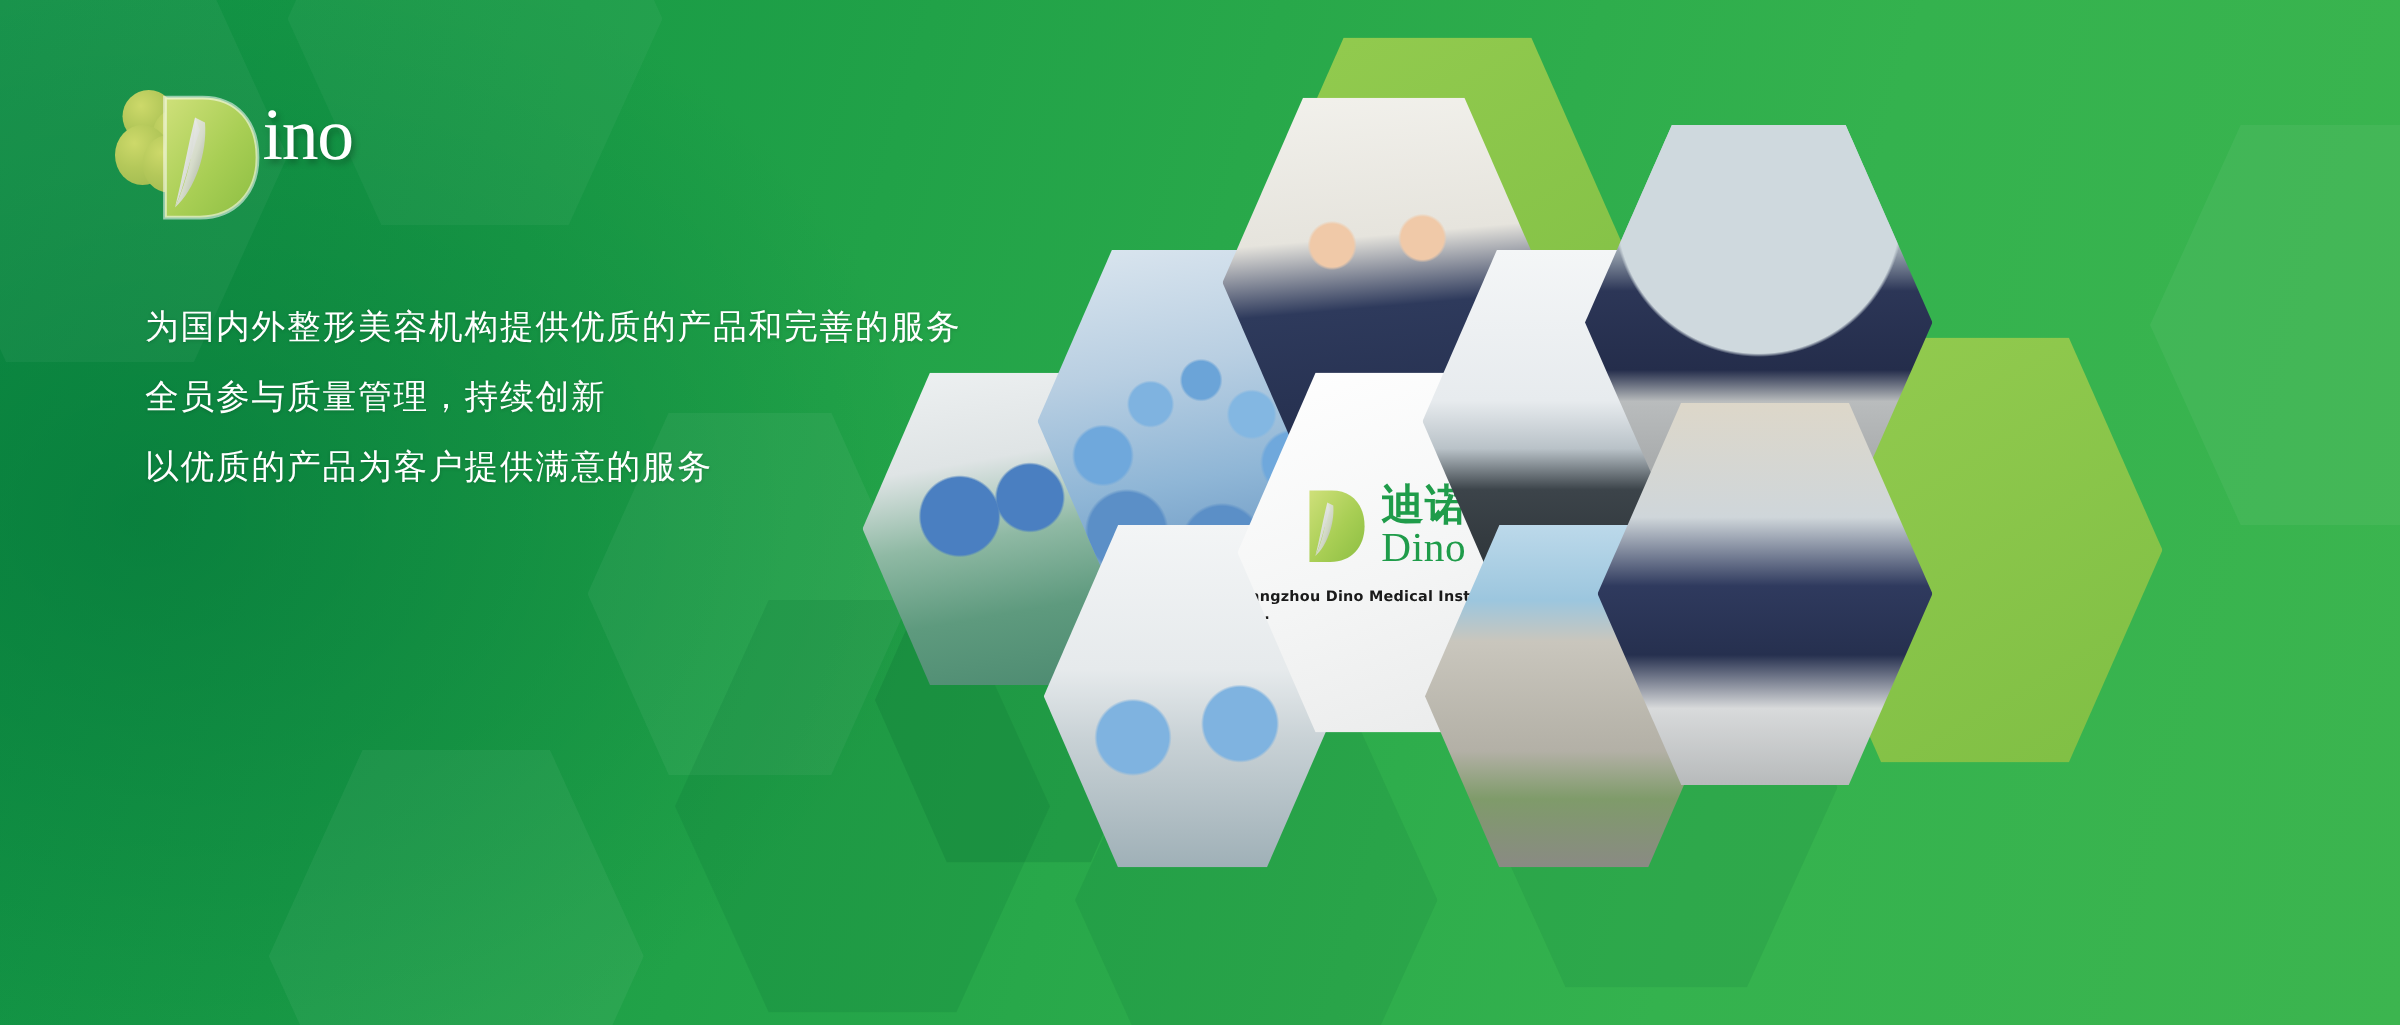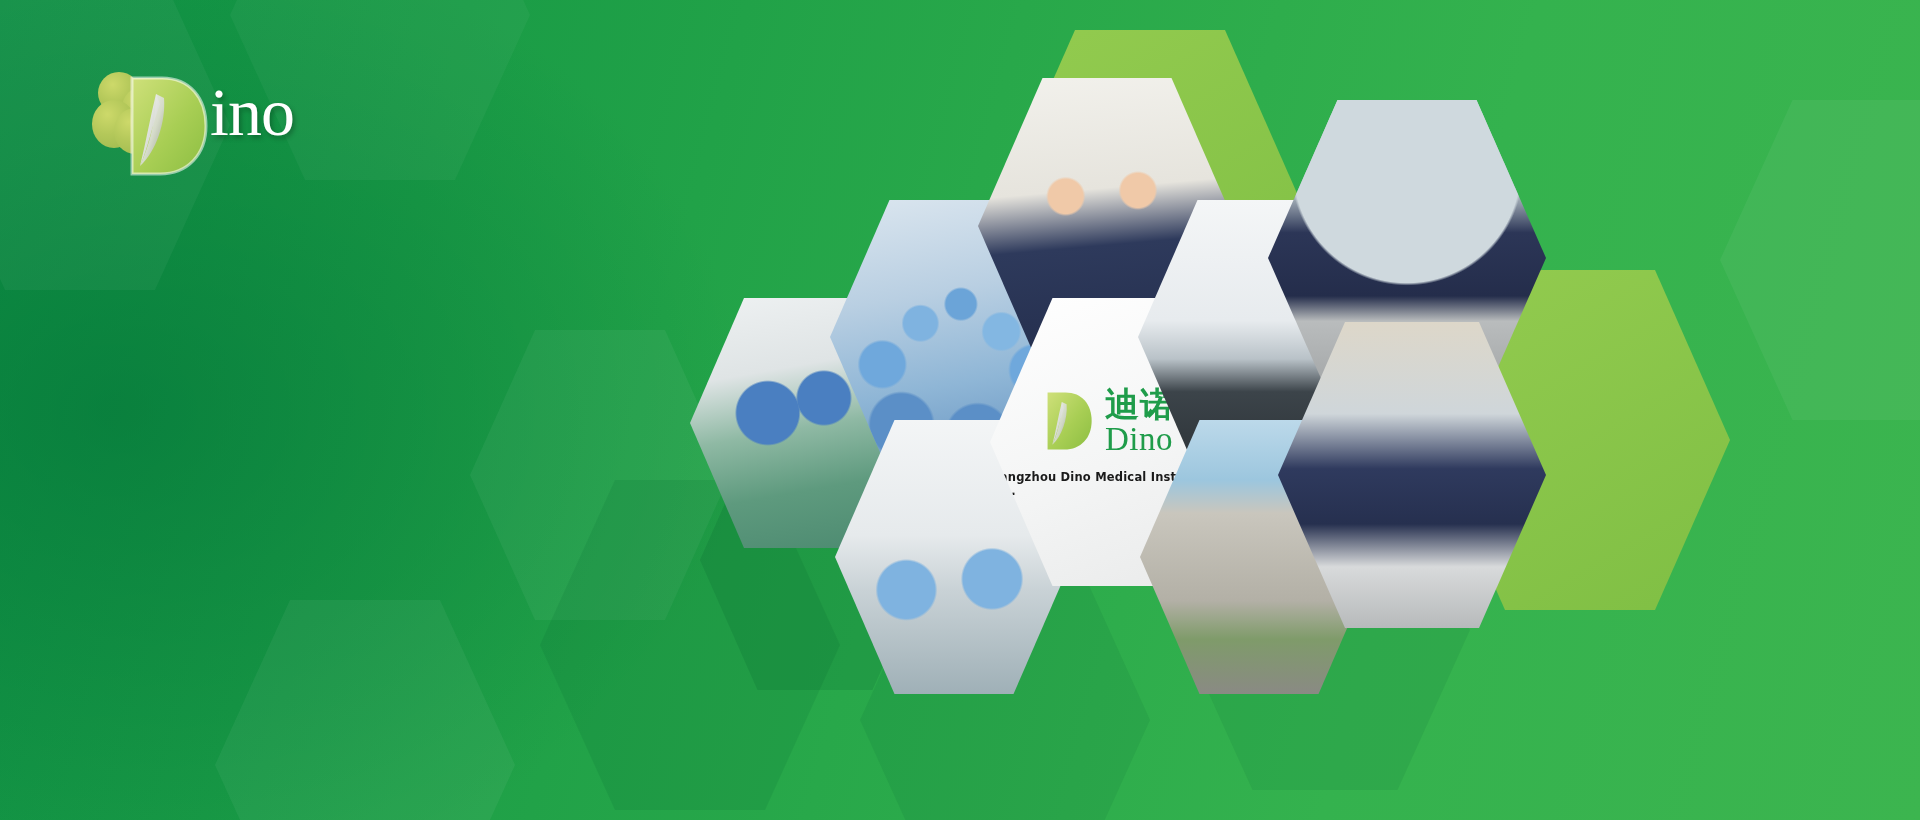--- a/index.html
+++ b/index.html
@@ -22,21 +22,21 @@
   .logo-leaves{position:absolute;left:0;top:4px;width:70px;height:76px;}
   .leaf-ball{position:absolute;border-radius:50%;
     background:radial-gradient(circle at 35% 30%,#cdd96a 0%,#b4c85a 45%,#9cb84e 100%);}
   .lb1{left:6px;top:0px;width:42px;height:42px;}
   .lb2{left:30px;top:14px;width:44px;height:44px;}
   .lb3{left:0px;top:28px;width:44px;height:48px;}
   .lb4{left:22px;top:36px;width:42px;height:46px;}
   .logo-d{position:absolute;left:34px;top:6px;width:84px;height:104px;}
   .logo-word{position:absolute;left:118px;top:10px;
     font-family:"Liberation Serif","DejaVu Serif",serif;
-    font-size:68px;line-height:1;color:#ffffff;letter-spacing:-1px;
+    font-size:59px;line-height:1;color:#ffffff;letter-spacing:-1px;
     text-shadow:2px 3px 5px rgba(0,0,0,.28);}
 
   
   .copy{position:absolute;left:116px;top:248px;}
   .copy-line{color:#ffffff;font-size:27px;line-height:1;font-weight:500;
     margin-bottom:29px;letter-spacing:1.4px;
     text-shadow:0 1px 3px rgba(0,0,0,.18);
     font-family:"DejaVu Sans","Liberation Sans",sans-serif;}
 
   
@@ -131,20 +131,25 @@
         </linearGradient>
       </defs>
       <path d="M6 4 H36 C64 4 80 24 80 52 C80 80 62 100 34 100 H6 Z" fill="url(#gD)"></path>
       <path d="M6 4 H36 C64 4 80 24 80 52 C80 80 62 100 34 100 H6 Z" fill="none" stroke="rgba(255,255,255,.55)" stroke-width="3"></path>
       <path d="M30 20 C24 44 20 68 14 92 C22 74 26 52 34 30 Z" fill="url(#gCurl)"></path>
       <path d="M30 20 C30 44 24 70 14 92 C30 78 40 48 38 24 Z" fill="url(#gCurl)" opacity=".9"></path>
     </svg>
     <div class="logo-word">ino</div>
   </div>
 
+  <div class="copy">
+    <div class="copy-line">为国内外整形美容机构提供优质的产品和完善的服务</div>
+    <div class="copy-line">全员参与质量管理，持续创新</div>
+    <div class="copy-line">以优质的产品为客户提供满意的服务</div>
+  </div>
 
   <div class="cluster">
 
     <div class="hex" style="left:30px;top:208px;width:216px;height:250px;">
       <div class="hex-inner ph-duct"></div>
     </div>
 
     <div class="hex" style="left:170px;top:110px;width:238px;height:274px;">
       <div class="hex-inner ph-cleanroom"></div>
     </div>

